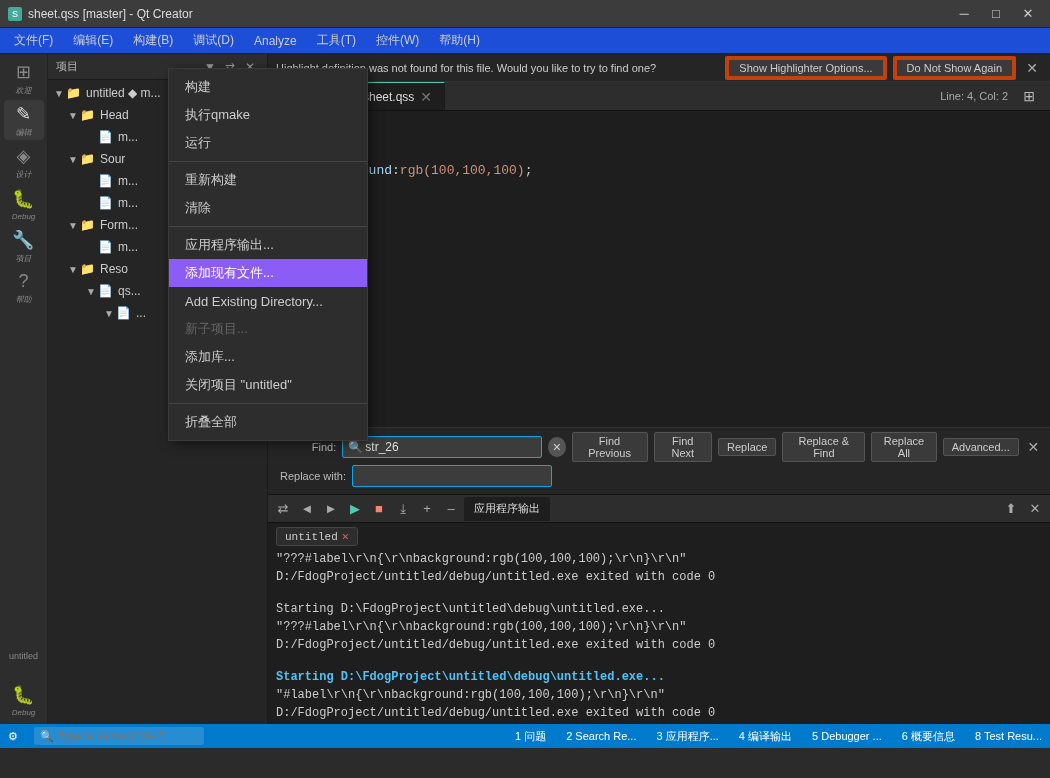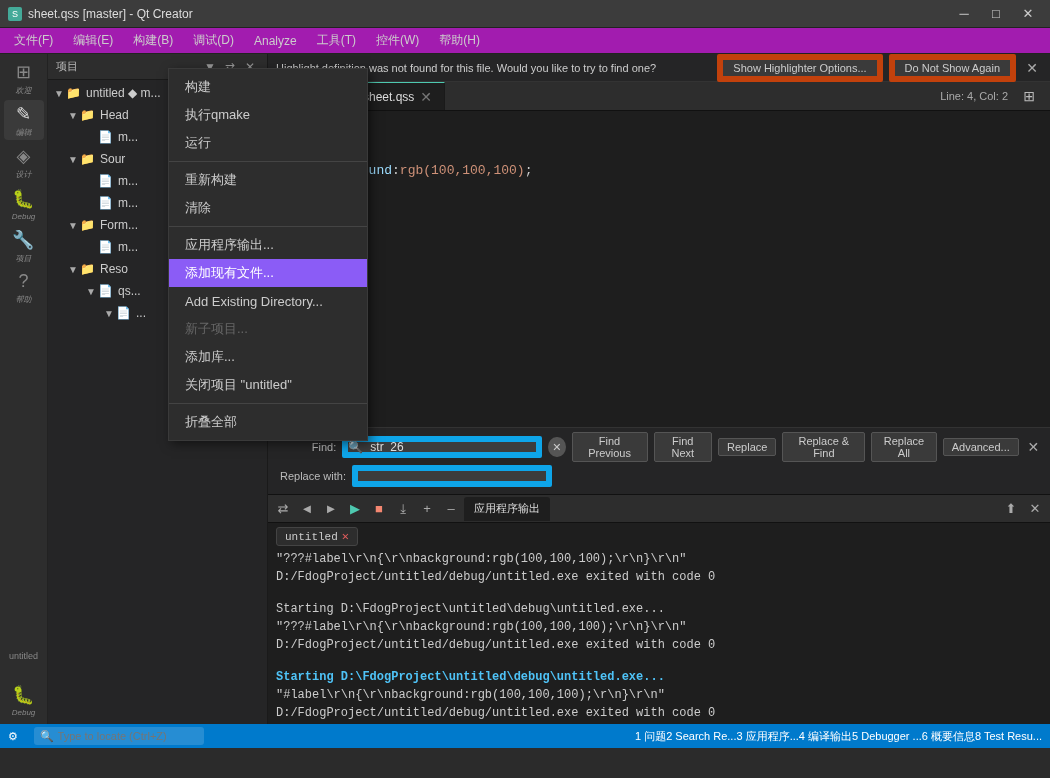--- a/index.html
+++ b/index.html
@@ -45,21 +45,21 @@
       border: none;
       color: #ccc;
       cursor: pointer;
       font-size: 13px;
       display: flex; align-items: center; justify-content: center;
     }
 
     
     .menu-bar {
       height: 26px;
-      background: #a21caf;
+      background: #1d4ed8;
       display: flex;
       align-items: center;
       padding: 0 4px;
       border-bottom: 1px solid #222;
     }
     .menu-item {
       padding: 2px 10px;
       font-size: 12px;
       color: #ccc;
       cursor: pointer;
@@ -194,21 +194,21 @@
       align-items: center;
       padding: 0 8px;
       font-size: 11px;
       color: #ccc;
       gap: 6px;
     }
     .notif-text { flex: 1; }
     .notif-btn {
       padding: 2px 10px;
       background: #3a3a3a;
-      border: 6px solid #c2410c;
+      border: 4px solid #c2410c;
       color: #ccc;
       cursor: pointer;
       font-size: 11px;
       border-radius: 2px;
     }
     .notif-close {
       width: 20px; height: 20px;
       background: transparent; border: none;
       color: #aaa; cursor: pointer; font-size: 14px;
       display: flex; align-items: center; justify-content: center;
@@ -279,21 +279,21 @@
     .find-label {
       width: 70px;
       font-size: 11px;
       color: #bbb;
       text-align: right;
     }
     .find-input {
       width: 200px;
       height: 22px;
       background: #3c3c3c;
-      border: 6px solid #0ea5e9;
+      border: 1px solid #0ea5e9;
       color: #ddd;
       font-size: 12px;
       padding: 0 6px;
       border-radius: 2px;
     }
     .find-clear-btn {
       width: 20px; height: 20px;
       background: #555;
       border: none; border-radius: 50%;
       color: #ccc; cursor: pointer; font-size: 11px;
@@ -393,21 +393,21 @@
       height: 24px;
       background: #007acc;
       display: flex;
       align-items: center;
       padding: 0 8px;
       font-size: 11px;
       color: #fff;
       gap: 12px;
     }
     .status-left { display: flex; align-items: center; gap: 8px; }
-    .status-right { margin-left: auto; display: flex; align-items: center; gap: 0; }
+    .status-right { margin-left: auto; display: flex; align-items: center; gap: 20px; }
     .status-search {
       display: flex; align-items: center; gap: 4px;
       background: rgba(255,255,255,0.15);
       border-radius: 3px;
       padding: 0 6px;
       height: 18px;
       margin-left: 8px;
     }
     .status-search input {
       background: transparent; border: none; outline: none;

